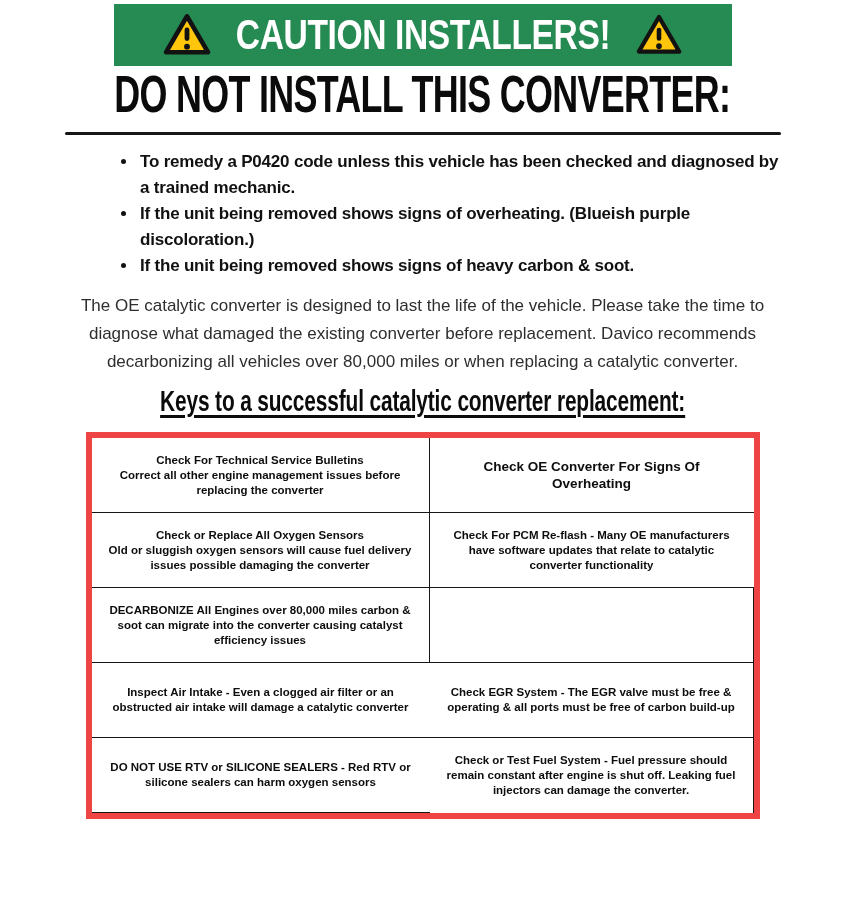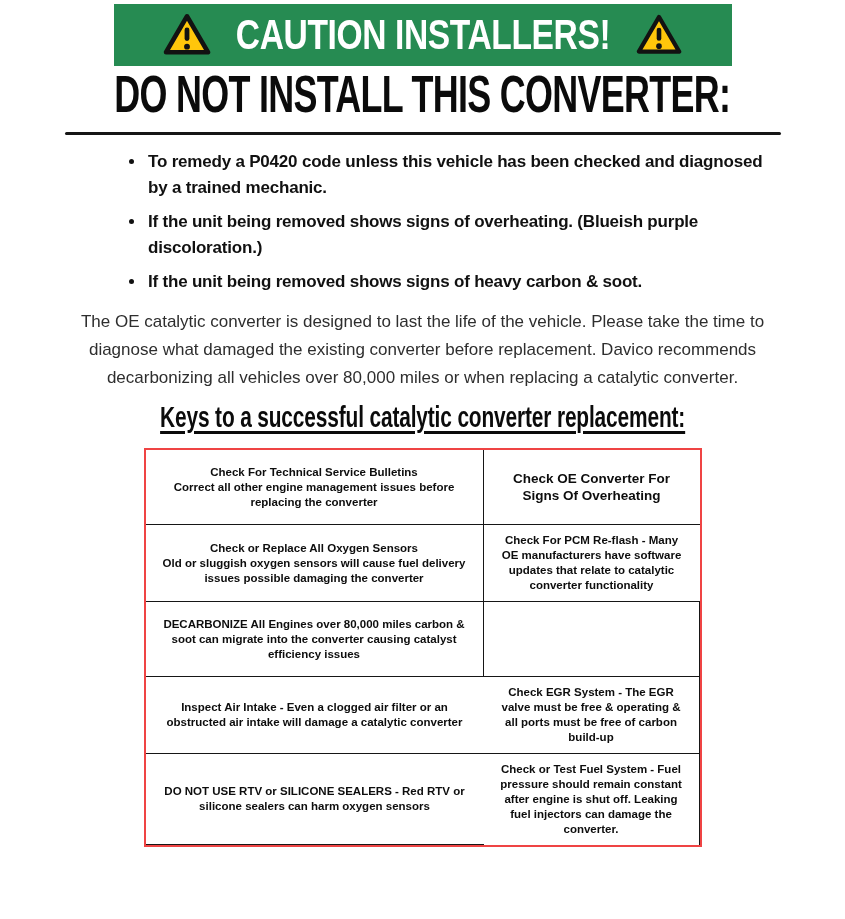--- a/index.html
+++ b/index.html
@@ -57,21 +57,21 @@
   .warning-list {
     margin: 14px 0 0 118px;
     padding-left: 20px;
     width: 672px;
     font-weight: 700;
     font-size: 17px;
     line-height: 26px;
     letter-spacing: -0.2px;
     color: #111;
   }
-  .warning-list li { margin: 8px; padding-left: 2px; }
+  .warning-list li { margin: 0; padding-left: 2px; }
 
   
   .intro {
     width: 822px;
     margin: 13px auto 0;
     text-align: center;
     font-size: 17px;
     line-height: 28px;
     font-weight: 400;
     color: #2e2e2e;
@@ -89,23 +89,23 @@
     transform: scaleX(0.72);
     letter-spacing: -0.2px;
     color: #0b0b0b;
     text-decoration: underline;
     text-decoration-thickness: 2.5px;
     text-underline-offset: 4px;
   }
 
   
   .tips-table {
-    width: 558px;
+    width: 674px;
     margin: 15px auto 5px;
-    border: 2px solid #ef4444;
+    border: 6px solid #ef4444;
     display: grid;
     grid-template-columns: 338px 1fr;
   }
   .cell {
     border-right: 1.5px solid #161616;
     border-bottom: 1.5px solid #161616;
     min-height: 75px;
     padding: 8px 16px;
     display: flex; flex-direction: column;
     align-items: center; justify-content: center;

